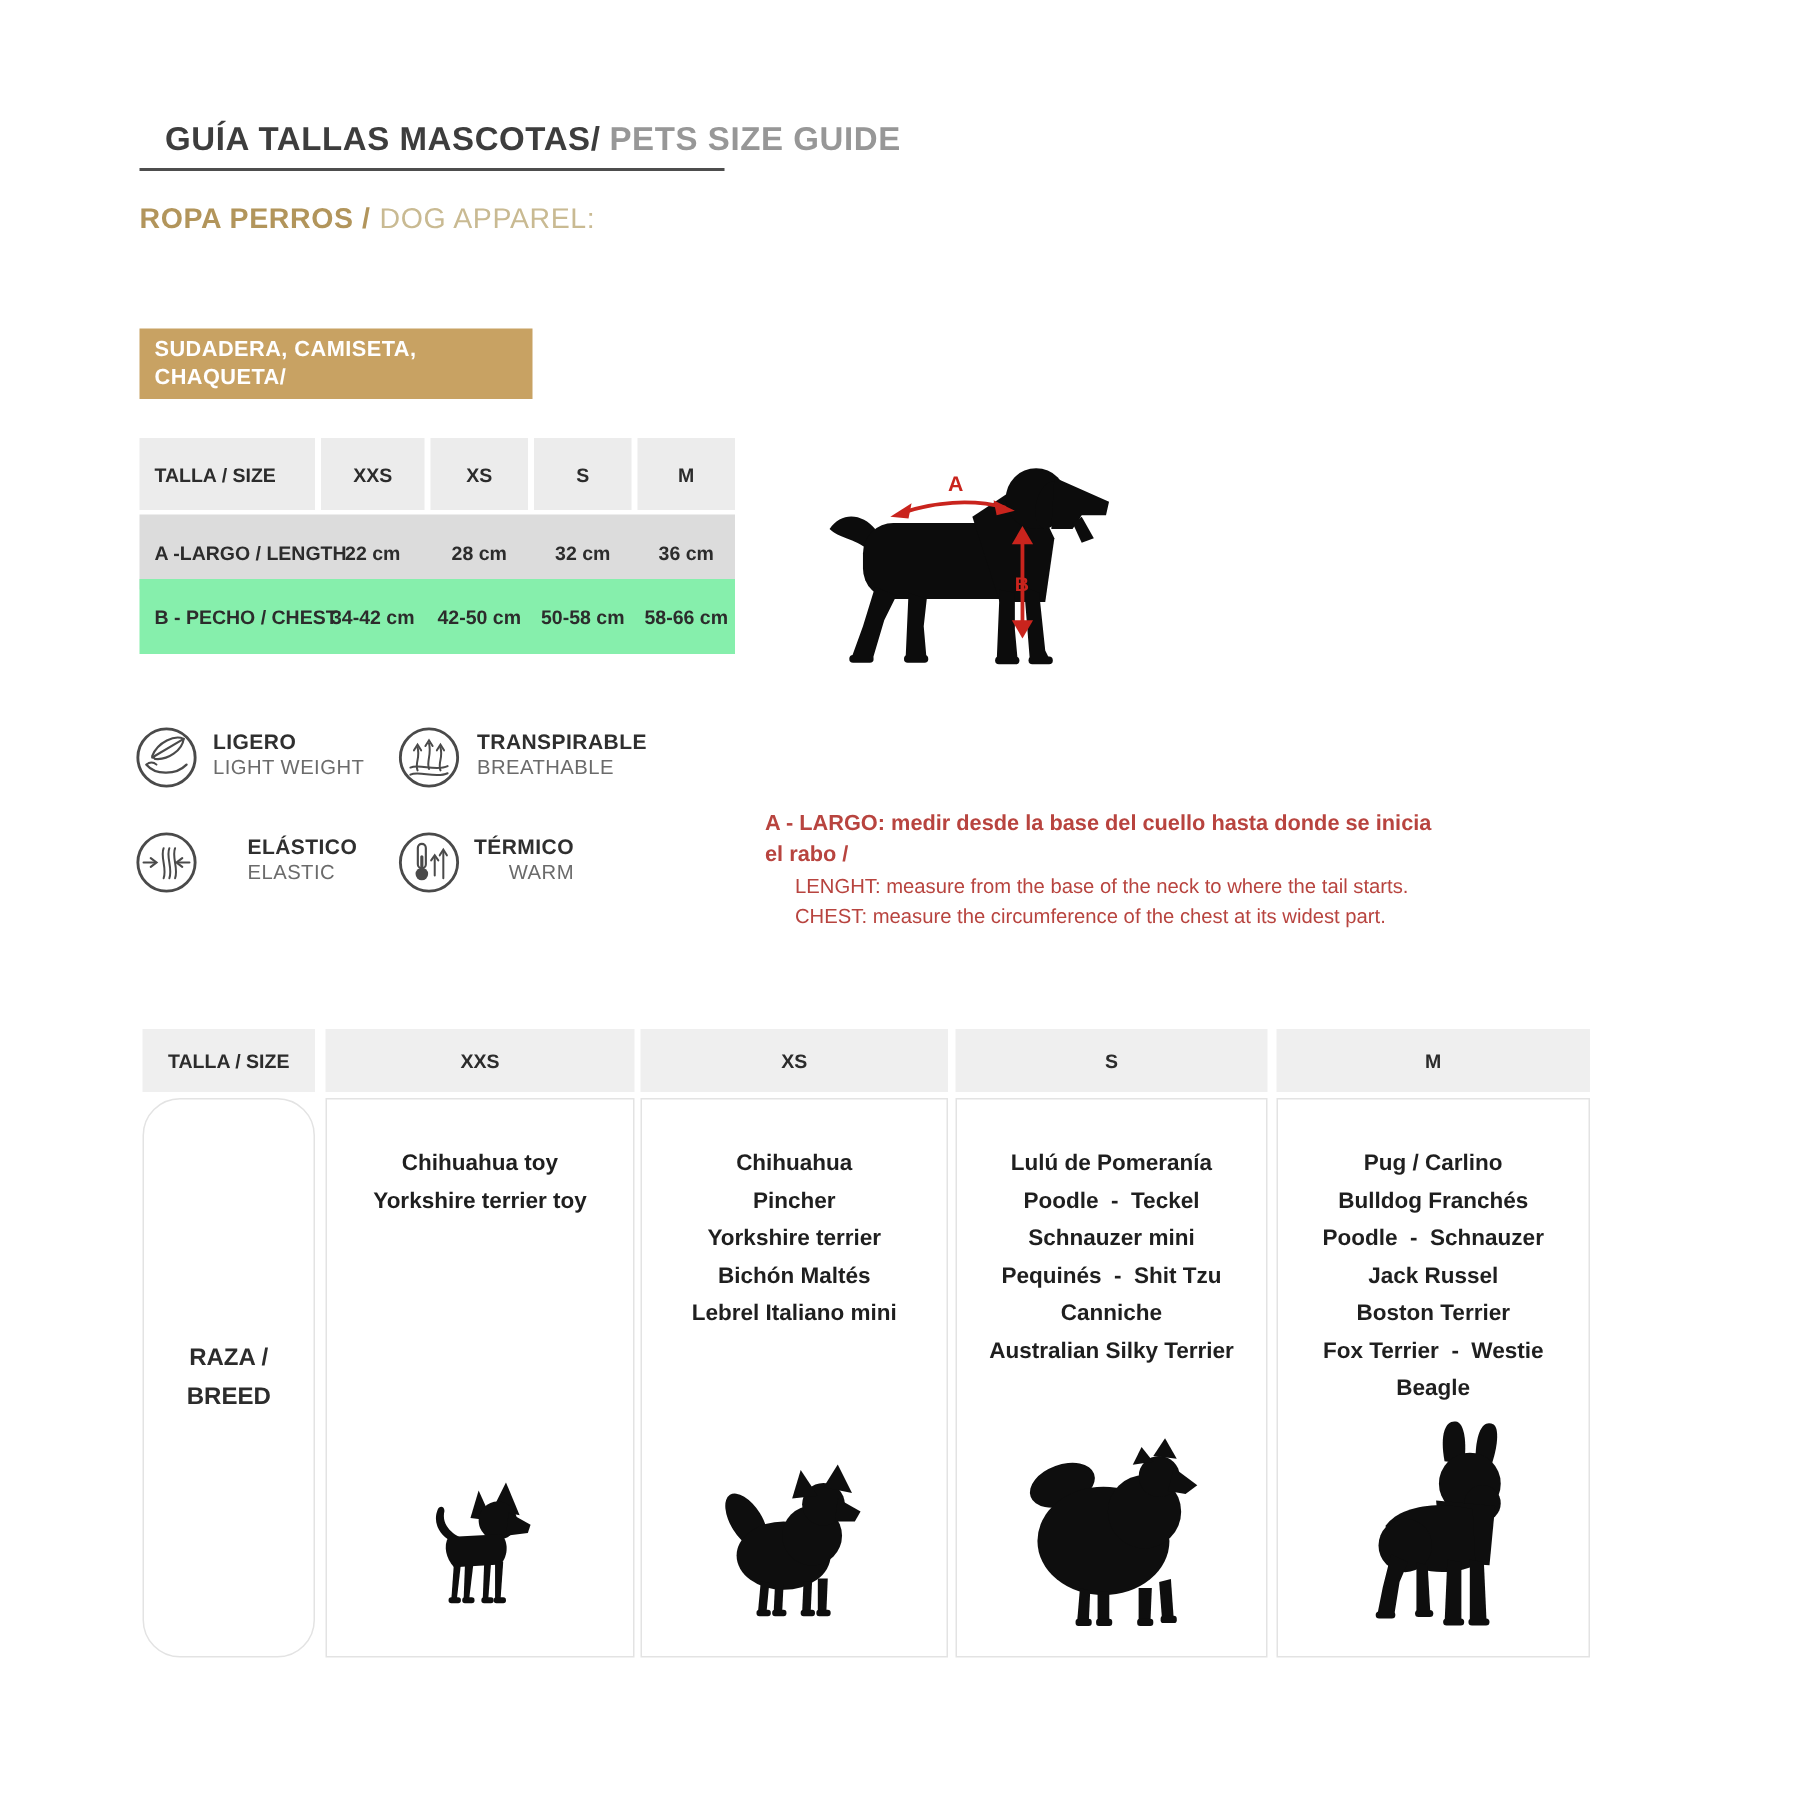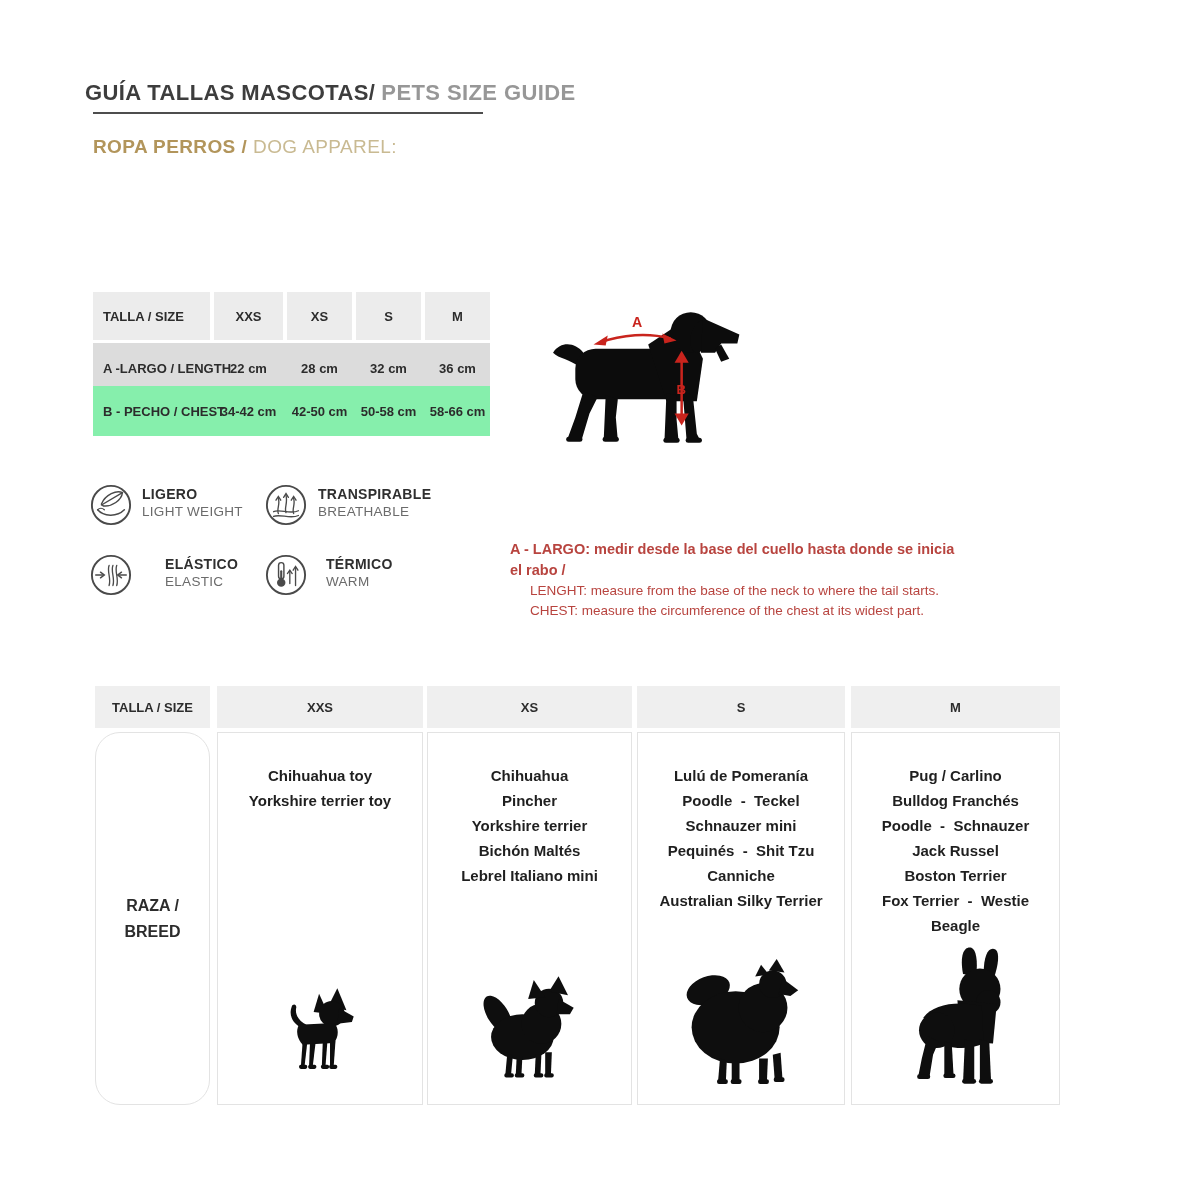--- a/index.html
+++ b/index.html
@@ -1,21 +1,21 @@
 <!DOCTYPE html>
 <html><head>
 <meta charset="utf-8">
 <style>
   html,body{margin:0;padding:0;background:#ffffff;}
   .page{position:relative;width:1200px;height:1200px;background:#ffffff;overflow:hidden;
         font-family:"Liberation Sans","DejaVu Sans",sans-serif;color:#2c2c2c;}
   .abs{position:absolute;}
 
   
-  .title{left:85px;top:80px;font-size:22px;font-weight:700;letter-spacing:.4px;white-space:nowrap;}
+  .title{left:110px;top:80px;font-size:22px;font-weight:700;letter-spacing:.4px;white-space:nowrap;}
   .title .es{color:#3d3d3d;}
   .title .en{color:#979797;margin-left:6px;}
   .title-underline{left:93px;top:112px;width:390px;height:2px;background:#4d4d4d;}
 
   
   .subtitle{left:93px;top:136px;font-size:19px;font-weight:700;letter-spacing:.4px;white-space:nowrap;}
   .subtitle .es{color:#b2955b;}
   .subtitle .en{color:#c9ba92;font-weight:400;margin-left:6px;}
 
   
@@ -70,20 +70,24 @@
 
   <div class="abs title">
     <span class="es">GUÍA TALLAS MASCOTAS/</span><span class="en">PETS SIZE GUIDE</span>
   </div>
   <div class="abs title-underline"></div>
 
   <div class="abs subtitle">
     <span class="es">ROPA PERROS /</span><span class="en">DOG APPAREL:</span>
   </div>
 
+  <div class="abs cat-box">
+    <div class="l1">SUDADERA, CAMISETA, CHAQUETA/</div>
+    <div class="l2">SWEATSHIRT, T-SHIRT, JACKET</div>
+  </div>
 
   <div class="abs size-table">
     <div class="st-cell lbl c1">TALLA /  SIZE</div>
     <div class="st-cell c2">XXS</div>
     <div class="st-cell c3">XS</div>
     <div class="st-cell c4">S</div>
     <div class="st-cell c5">M</div>
 
     <div class="st-row" style="top:51px;background:#dcdcdc;">
       <div class="rl">A -LARGO / LENGTH</div>
@@ -190,21 +194,21 @@
       <circle cx="22" cy="22" r="20" stroke-width="2"></circle>
       <rect x="14.2" y="9" width="5.6" height="17" rx="2.8" stroke-width="1.5"></rect>
       <circle cx="17" cy="30" r="4.4" fill="#4a4a4a" stroke="none"></circle>
       <line x1="17" y1="18" x2="17" y2="27" stroke-width="2.2"></line>
       <line x1="26" y1="31" x2="26" y2="18" stroke-width="1.4"></line>
       <path d="M23.5 20.5 L26 17 L28.5 20.5" stroke-width="1.4"></path>
       <line x1="32" y1="33" x2="32" y2="14" stroke-width="1.4"></line>
       <path d="M29.5 17 L32 13 L34.5 17" stroke-width="1.4"></path>
     </svg>
   </div>
-  <div class="abs feat-text" style="left:326px;top:556px;">
+  <div class="abs feat-text" style="left:316px;top:556px;text-align:right;">
     <div class="es">TÉRMICO</div>
     <div class="en">WARM</div>
   </div>
 
   <div class="abs notes">
     <div class="note-es">A - LARGO: medir desde la base del cuello hasta donde se inicia el rabo /</div>
     <div class="note-en">LENGHT: measure from the base of the neck to where the tail starts.</div>
     <div class="note-en">CHEST: measure the circumference of the chest at its widest part.</div>
   </div>
 

